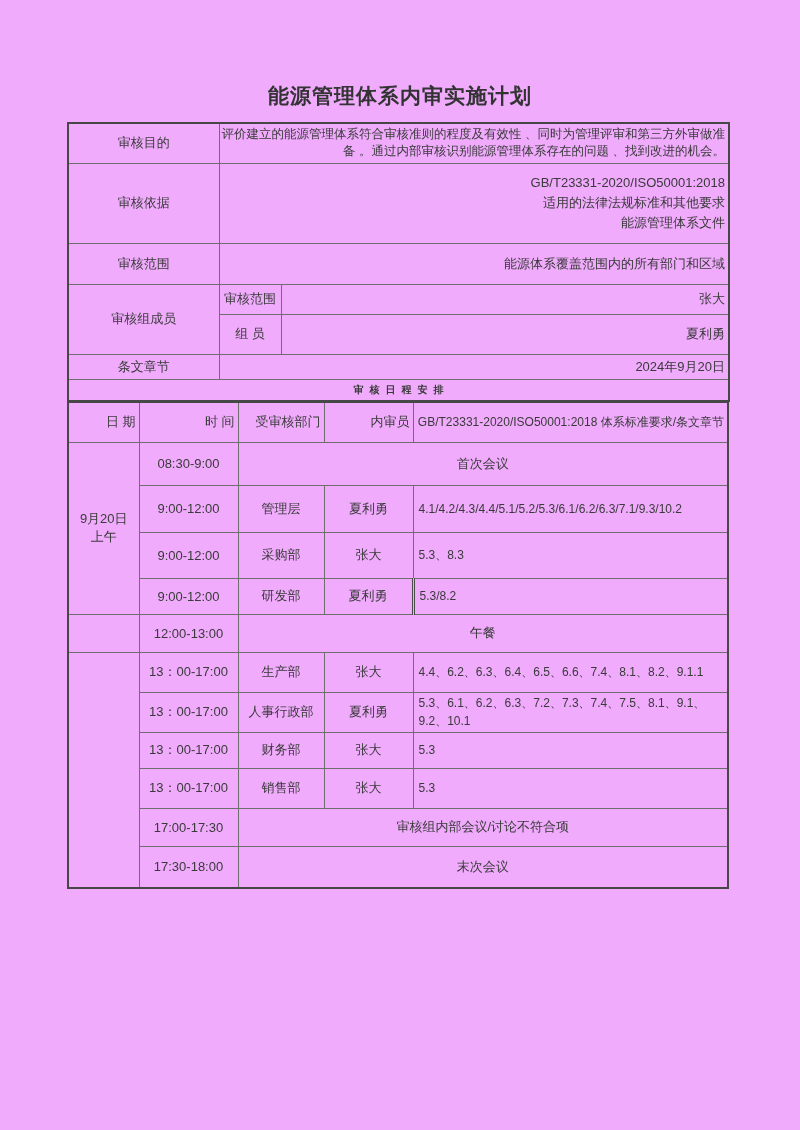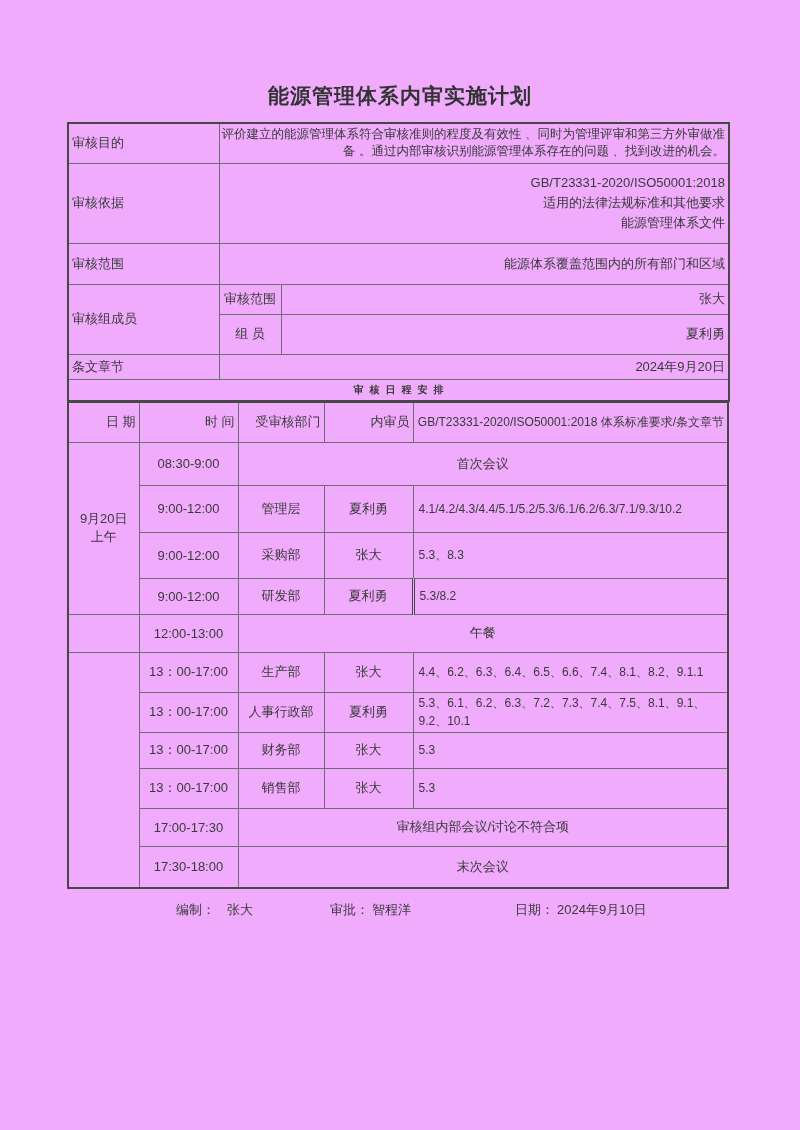--- a/index.html
+++ b/index.html
@@ -6,21 +6,21 @@
   .page{position:relative;width:800px;height:1130px;background:#f0abfc;margin:0 auto;
         font-family:"Liberation Sans","DejaVu Sans",sans-serif;color:#3a3a3a;overflow:hidden;}
   .doc-title{position:absolute;top:82px;left:0;width:800px;text-align:center;
              font-size:21px;font-weight:700;color:#333;letter-spacing:1px;}
   .tablewrap{position:absolute;left:67px;top:122px;width:661px;}
   table{border-collapse:collapse;table-layout:fixed;width:661px;}
   .t2{margin-top:-1px;}
   td,th{border:1px solid #6e6e6e;font-size:13px;font-weight:400;color:#3a3a3a;
         padding:1px 3px;vertical-align:middle;overflow:hidden;word-break:break-word;}
   table{border:2px solid #474747;}
-  .lbl{text-align:left;}
+  .lbl{text-align:center;}
   .val{text-align:right;padding-left:1px;}
   .purpose-val{font-size:12.5px;line-height:1.42;}
   .basis-val span{display:block;line-height:1.55;}
   .role{text-align:center;}
   .sec{text-align:center;font-weight:700;font-size:10px;letter-spacing:6px;padding-left:9px;}
   .t2 th{text-align:right;line-height:1.4;}
   .th-cls{font-size:12px;}
   .c{text-align:center;}
   .cls{font-size:12px;text-align:left;padding-left:5px;line-height:1.5;}
   .dbl{border-left:3px double #4a4a4a;}
@@ -161,25 +161,14 @@
         <td class="c" colspan="3">审核组内部会议/讨论不符合项</td>
       </tr>
       <tr style="height:42px">
         <td class="c">17:30-18:00</td>
         <td class="c" colspan="3">末次会议</td>
       </tr>
     </tbody>
       </table>
   </div>
 
-  <div class="footer">
-    <span class="fld f-prep">
-      <span>编制：</span><span class="v">张大</span>
-    </span>
-    <span class="fld f-appr">
-      <span>审批：</span><span class="v">智程洋</span>
-    </span>
-    <span class="fld f-date">
-      <span>日期：</span><span class="v">2024年9月10日</span>
-    </span>
-  </div>
 
 </div>
 
 </body></html>

